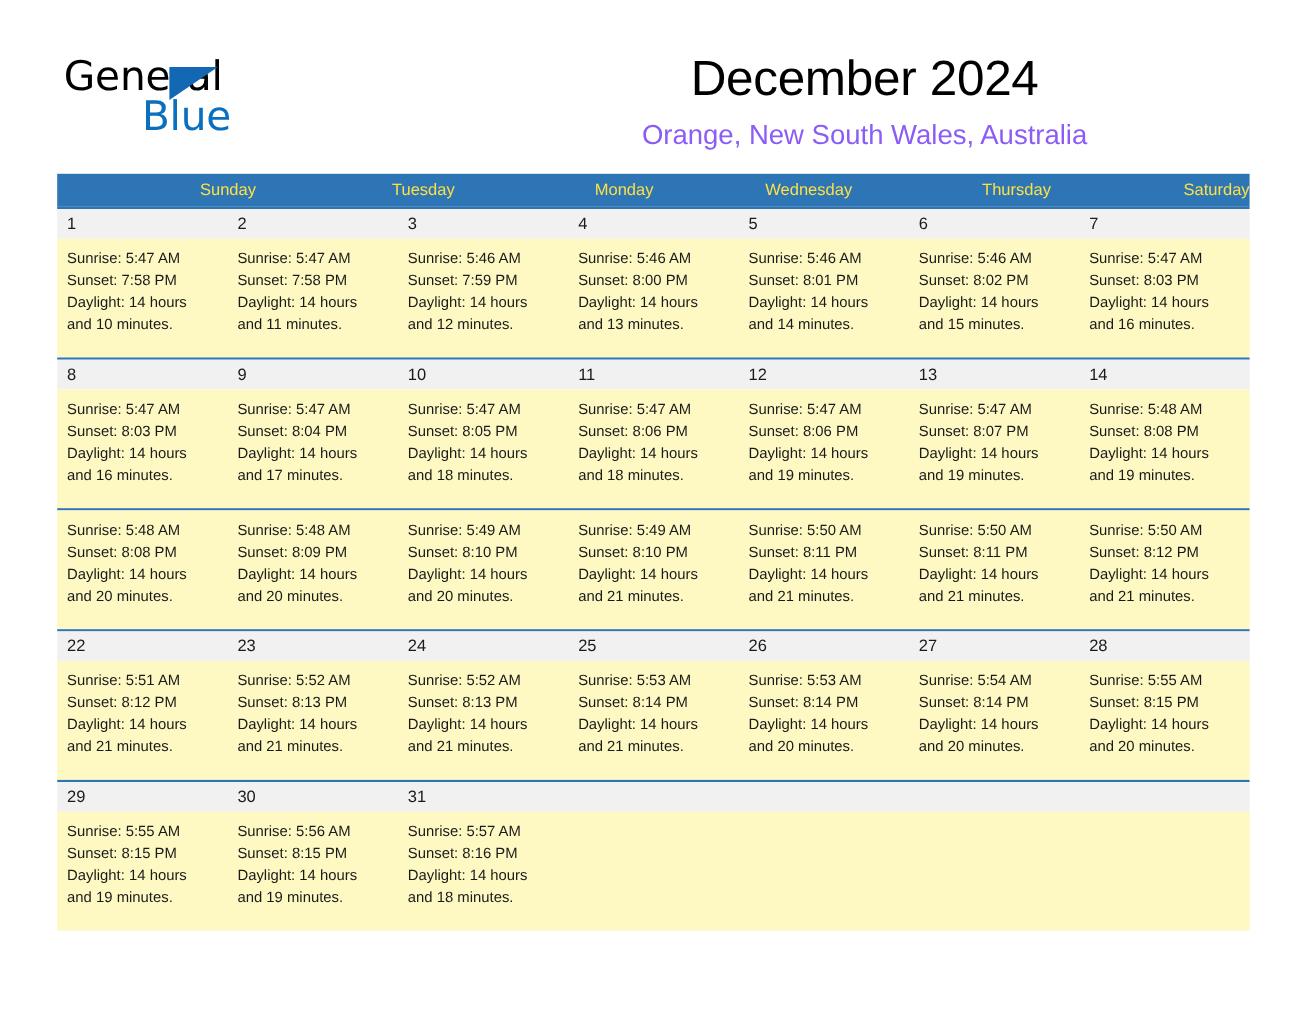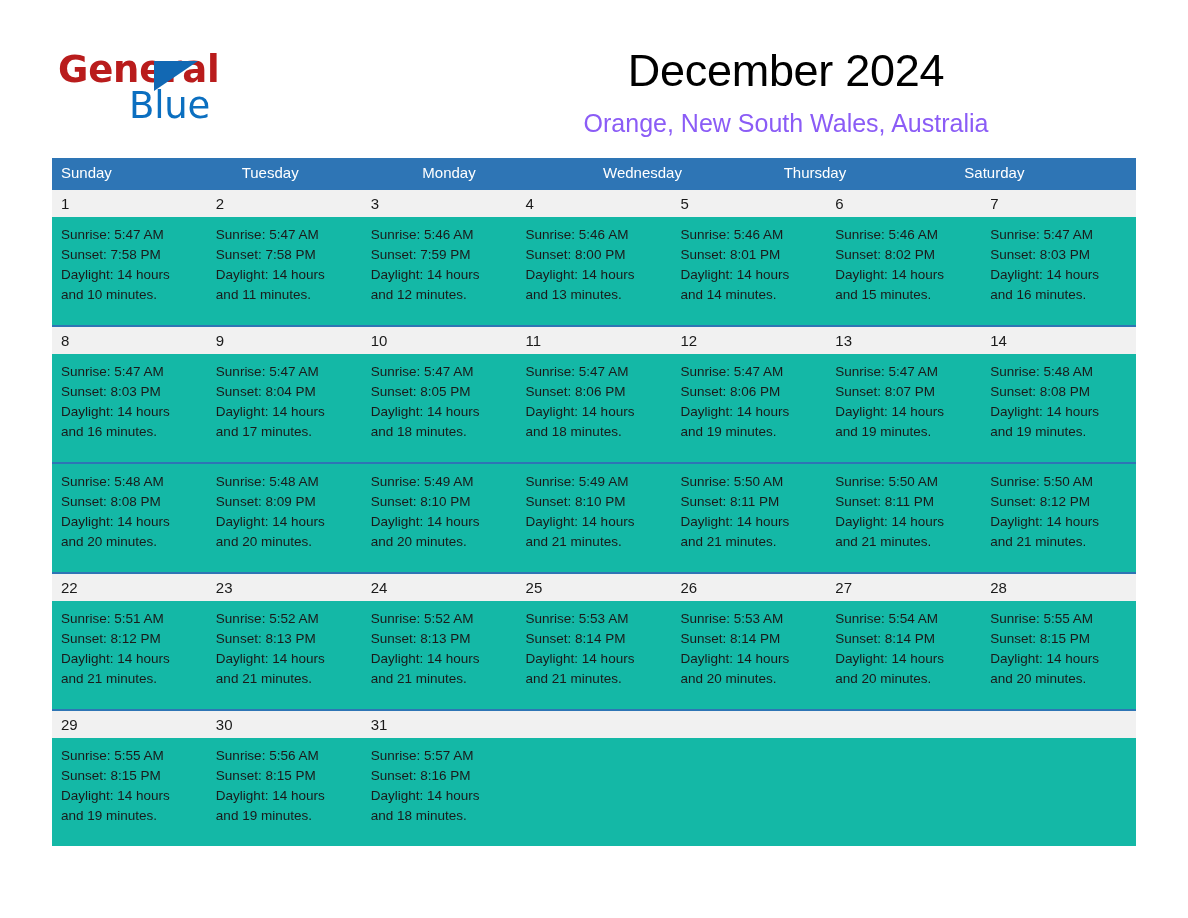--- a/index.html
+++ b/index.html
@@ -36,23 +36,23 @@
     width: 200px;
     height: 78px;
   }
   .logo-general {
     position: absolute;
     left: 0px;
     top: 0px;
     font-size: 37px;
     line-height: 40px;
     letter-spacing: -0.2px;
-    color: #b91c1c;
+    color: #000000;
     font-family: "DejaVu Sans", sans-serif;
-    font-weight: 700;
+    font-weight: 400;
   }
   .logo-tri {
     position: absolute;
     left: 96px;
     top: 11px;
     width: 0;
     height: 0;
     border-left: 44px solid #1268b3;
     border-bottom: 30px solid transparent;
   }
@@ -100,26 +100,27 @@
     width: 1084px;
   }
   .weekday-row {
     display: flex;
     background: #2e75b5;
     height: 30px;
   }
   .weekday-cell {
     flex: 1 1 0;
     min-width: 0;
-    color: #ffffff;
+    color: #fde047;
     font-size: 15px;
     line-height: 30px;
     padding-left: 9px;
     box-sizing: border-box;
     white-space: nowrap;
+    text-align: right;
   }
 
   .week {
     position: relative;
   }
   .week-rule {
     height: 2px;
     background: #2e75b5;
     width: 100%;
   }
@@ -135,21 +136,21 @@
     flex: 1 1 0;
     min-width: 0;
     font-size: 15px;
     line-height: 27px;
     color: #1a1a1a;
     padding-left: 9px;
     box-sizing: border-box;
   }
   .body-row {
     display: flex;
-    background: #14b8a6;
+    background: #fef9c3;
     height: 108px;
   }
   .body-cell {
     flex: 1 1 0;
     min-width: 0;
     padding: 8px 9px 0 9px;
     box-sizing: border-box;
   }
   .body-cell p {
     margin: 0;

